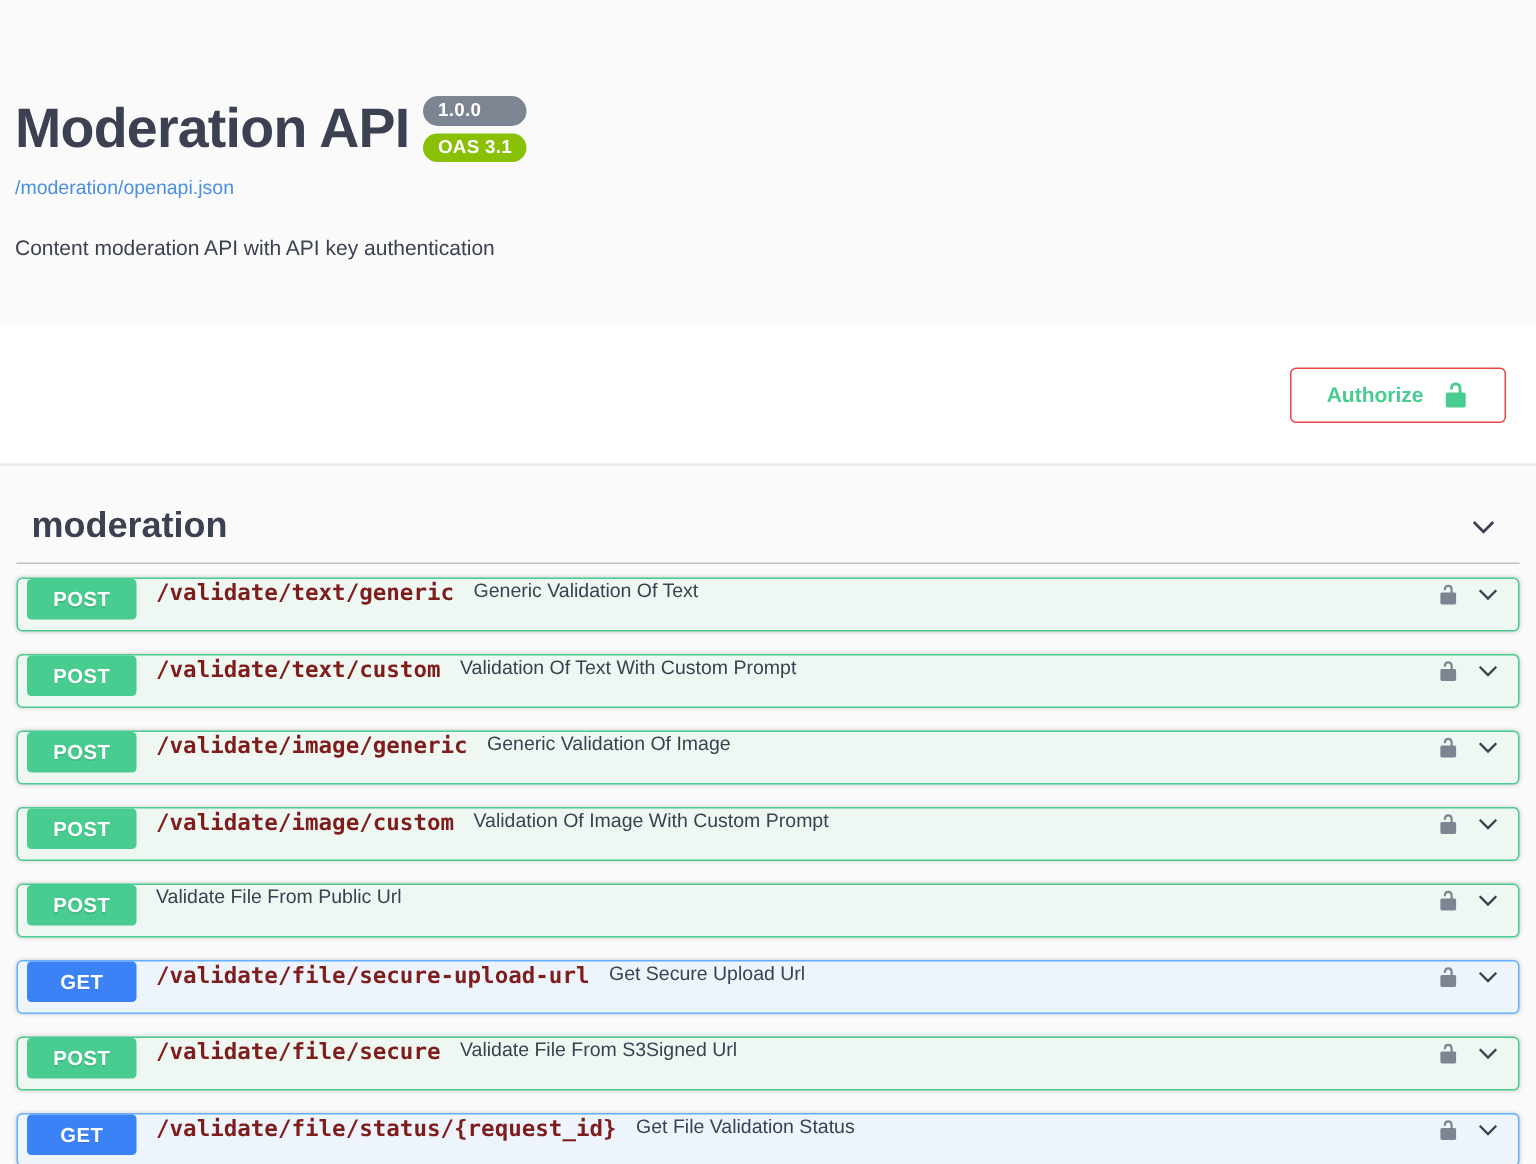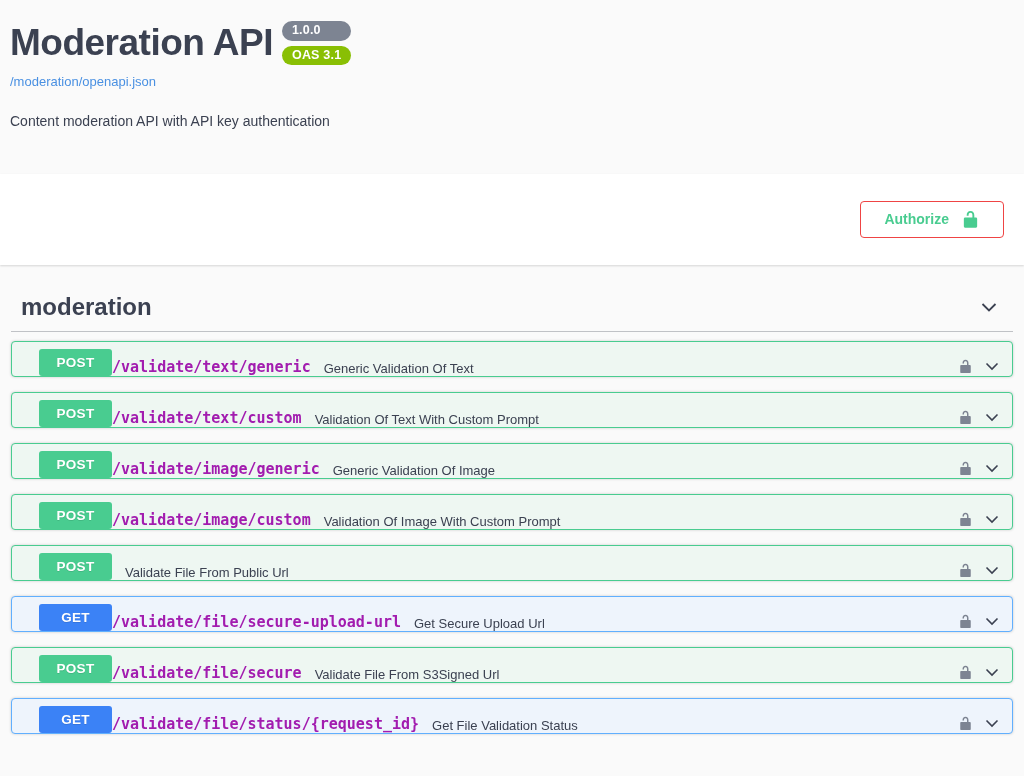--- a/index.html
+++ b/index.html
@@ -5,21 +5,21 @@
   * { box-sizing: border-box; }
   html, body {
     margin: 0; padding: 0;
     width: 1024px; height: 776px;
     overflow: hidden;
     background: #fafafa;
     font-family: "Liberation Sans", sans-serif;
     color: #3b4151;
   }
   
-  .info { padding: 24px 10px 0; }
+  .info { padding: 24px 10px 0; margin-top: 43px; }
   .title-row { display: flex; align-items: flex-start; }
   .main-title {
     font-size: 37px; font-weight: 700; line-height: 1;
     letter-spacing: -0.5px; color: #3b4151; margin: 0;
   }
   .badges { display: flex; gap: 5px; margin-left: 9px; margin-top: -3px; flex-direction: column; }
   .badge-pill {
     font-size: 12.5px; font-weight: 700; color: #fff;
     padding: 3px 10px 4px; border-radius: 57px; line-height: 1;
     letter-spacing: 0.2px;
@@ -60,41 +60,42 @@
   }
   .opblock-tag .tag-name {
     margin: 0; font-size: 24px; font-weight: 700; line-height: 29px;
     color: #3b4151;
   }
   .tag-arrow { margin-left: auto; display: flex; padding-right: 4px; }
 
   .section-ops { padding-top: 9px; }
   .opblock {
     height: 36px;
-    display: flex; align-items: flex-end;
+    display: flex; align-items: flex-start;
     border: 1px solid; border-radius: 4px;
     box-shadow: 0 0 3px rgba(0,0,0,.19);
     margin: 0 0 15px;
-    padding: 0 10px 0 27px;
+    padding: 0 10px 0 6px;
     cursor: pointer;
   }
   .opblock.post { background: #eef7f2; border-color: #49cc90; }
   .opblock.get  { background: #eef4fc; border-color: #61affe; }
   .method {
     min-width: 73px; text-align: center;
     padding: 6px 0; border-radius: 3px;
     color: #fff; font-weight: 700; font-size: 13.5px;
     text-shadow: 0 1px 0 rgba(0,0,0,.1);
     letter-spacing: 0.3px;
   }
   .method.post { background: #49cc90; }
   .method.get  { background: #3b82f6; }
   .path {
+    margin-left: 13px;
     font-family: "DejaVu Sans Mono", "Liberation Mono", monospace;
-    font-weight: 700; font-size: 15px; color: #a21caf;
+    font-weight: 700; font-size: 15px; color: #7f1d1d;
     white-space: nowrap;
   }
   .summary { margin-left: 13px; font-size: 13px; color: #3b4151; white-space: nowrap; }
   .controls { margin-left: auto; display: flex; align-items: center; gap: 9px; }
   .icon-btn { background: none; border: none; padding: 0; margin: 0; display: flex; cursor: pointer; }
 </style>
 </head>
 <body>
 
 <div class="info">

